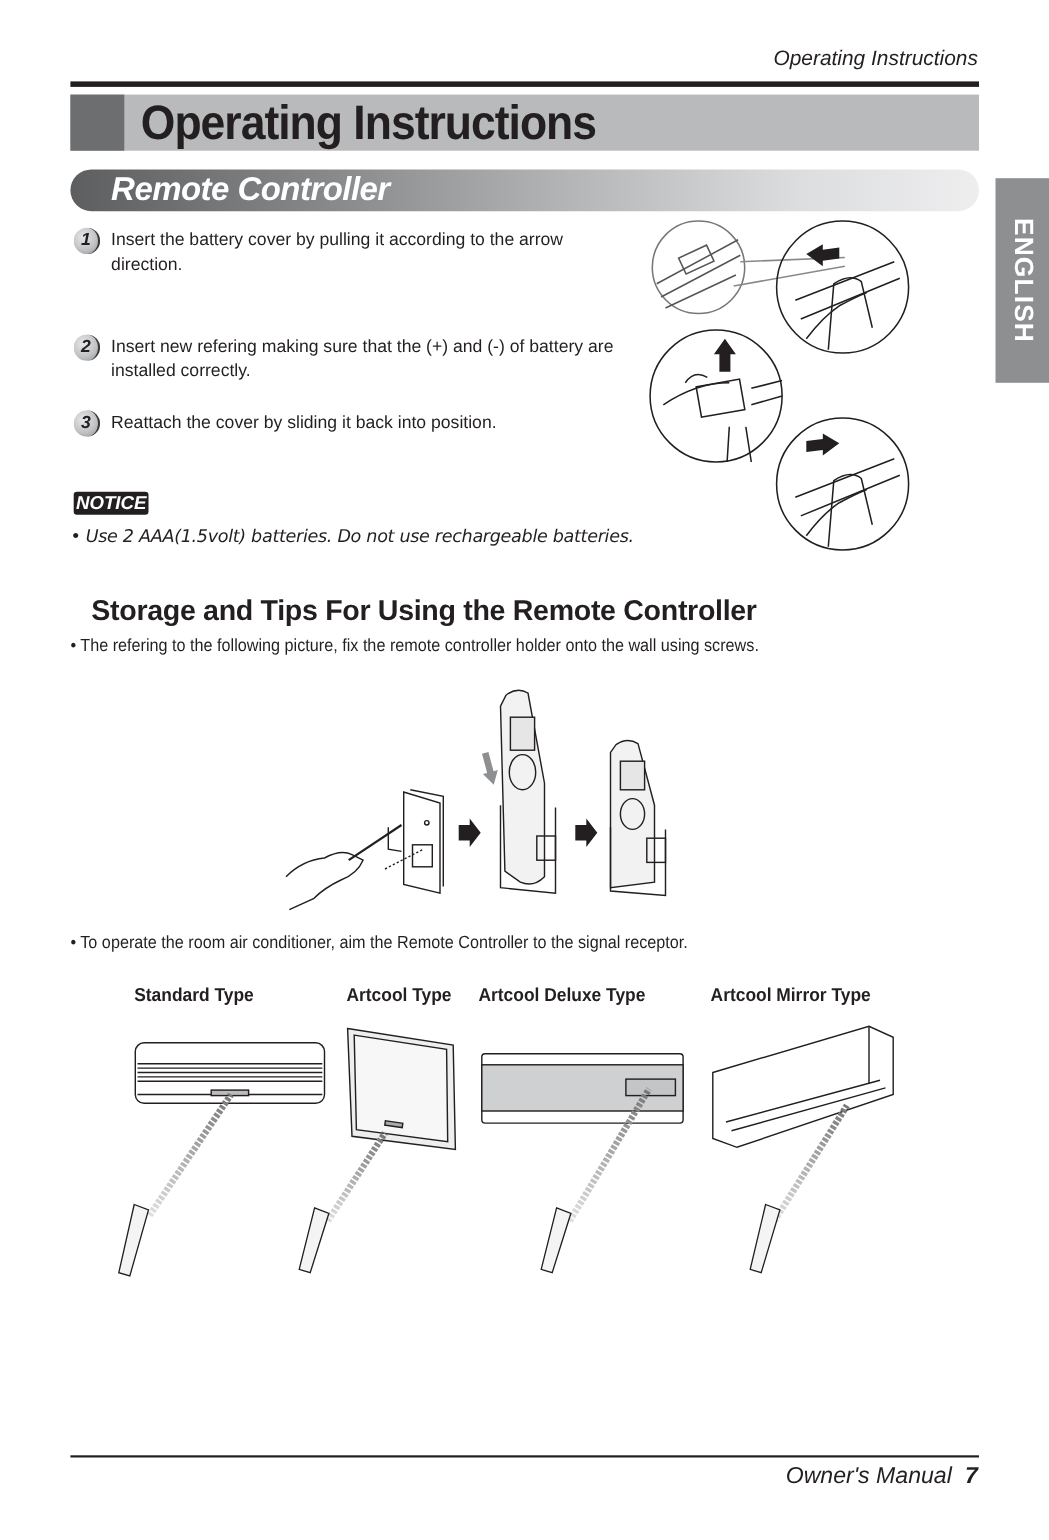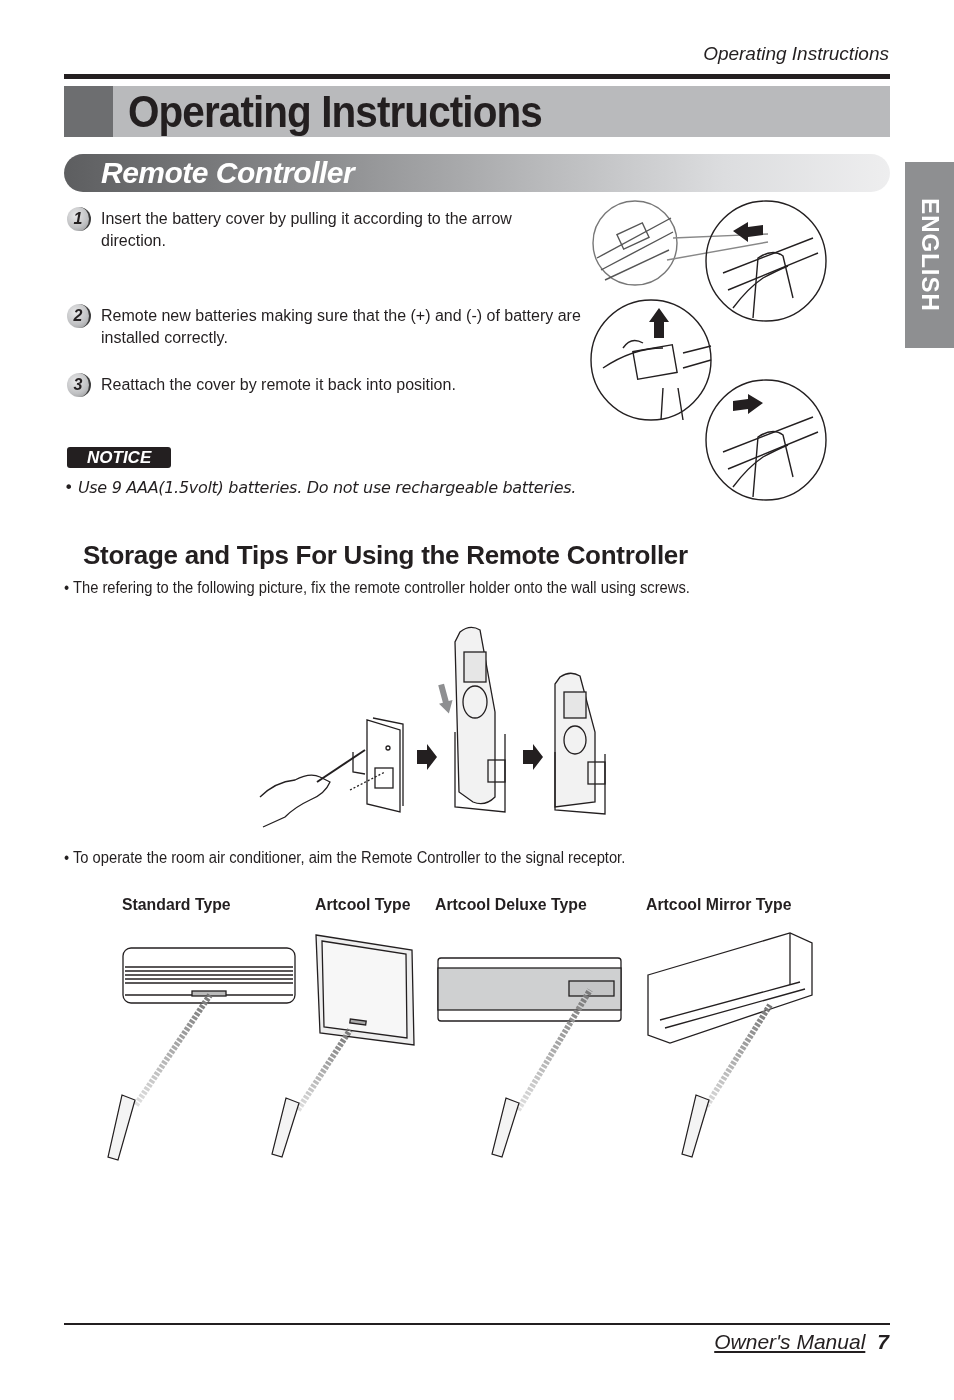--- a/index.html
+++ b/index.html
@@ -22,42 +22,42 @@
 
   .step { position: absolute; left: 67px; width: 520px; }
   .step .num { position: absolute; left: 0; top: 0; width: 24px; height: 24px; border-radius: 50%;
     background: radial-gradient(circle at 40% 35%, #e8e8e9 0%, #bfc0c2 60%, #8e8f91 100%);
     border-right: 2px solid #3a3a3a; font-size: 16px; font-weight: bold; font-style: italic; color: #231f20; text-align: center; line-height: 24px; }
   .step .text { position: absolute; left: 34px; top: 1px; width: 480px; font-size: 16px; line-height: 22px; color: #231f20; }
   #step1 { top: 207px; }
   #step2 { top: 304px; }
   #step3 { top: 373px; }
 
-  .notice-badge { position: absolute; left: 67px; top: 447px; padding: 0 20px; height: 21px; line-height: 21px; background: #231f20; border-radius: 3px;
+  .notice-badge { position: absolute; left: 67px; top: 447px; padding: 0 2px; height: 21px; line-height: 21px; background: #231f20; border-radius: 3px;
     color: #ffffff; font-size: 17px; font-weight: bold; font-style: italic; }
   .notice-text { position: absolute; left: 64px; top: 478px; font-size: 16px; font-style: italic; color: #231f20; font-family: "DejaVu Sans", sans-serif; letter-spacing: -0.3px; }
 
   .illus-battery { position: absolute; left: 583px; top: 198px; width: 245px; height: 305px; }
 
   .sub-heading { position: absolute; left: 66px; top: 540px; font-size: 26px; font-weight: bold; color: #231f20; letter-spacing: -0.3px; margin-left: 17px; }
   .bullet-1 { position: absolute; left: 64px; top: 579px; font-size: 16px; color: #231f20; transform: scaleX(0.92); transform-origin: left; }
   .illus-holder { position: absolute; left: 255px; top: 622px; width: 370px; height: 210px; }
   .bullet-2 { position: absolute; left: 64px; top: 849px; font-size: 16px; color: #231f20; transform: scaleX(0.92); transform-origin: left; }
 
   .type-label { position: absolute; top: 895px; font-size: 17px; font-weight: bold; color: #231f20; white-space: nowrap; transform: scaleX(0.93); transform-origin: left; }
   #type-0 { left: 122px; }
   #type-1 { left: 315px; }
   #type-2 { left: 435px; }
   #type-3 { left: 646px; }
 
   .illus-types { position: absolute; left: 100px; top: 925px; width: 720px; height: 240px; }
 
   .bottom-rule { position: absolute; left: 64px; top: 1323px; width: 826px; height: 2px; background: #231f20; }
   .footer { position: absolute; right: 65px; top: 1330px; font-size: 21px; color: #231f20; }
-  .footer .manual { font-style: italic; text-decoration: underline; }
+  .footer .manual { font-style: italic; }
   .footer .page { font-weight: bold; font-style: italic; margin-left: 12px; }
 </style>
 </head>
 <body>
 
 <div class="running-head">Operating Instructions</div>
 <div class="top-rule"></div>
 
 <div class="title-bar">
   <div class="square"></div>
@@ -71,29 +71,29 @@
 <div class="lang-tab">
   <div class="lang">ENGLISH</div>
 </div>
 
 <div class="step" id="step1">
   <div class="num">1</div>
   <div class="text">Insert the battery cover by pulling it according to the arrow direction.</div>
 </div>
 <div class="step" id="step2">
   <div class="num">2</div>
-  <div class="text">Remote new batteries making sure that the (+) and (-) of battery are installed correctly.</div>
+  <div class="text">Insert new refering making sure that the (+) and (-) of battery are installed correctly.</div>
 </div>
 <div class="step" id="step3">
   <div class="num">3</div>
-  <div class="text">Reattach the cover by remote it back into position.</div>
+  <div class="text">Reattach the cover by sliding it back into position.</div>
 </div>
 
 <div class="notice-badge">NOTICE</div>
-<div class="notice-text">• Use 9 AAA(1.5volt) batteries. Do not use rechargeable batteries.</div>
+<div class="notice-text">• Use 2 AAA(1.5volt) batteries. Do not use rechargeable batteries.</div>
 
 <svg class="illus-battery" viewBox="0 0 245 305">
   <g fill="none" stroke="#231f20" stroke-width="1.4">
 
     <circle cx="52" cy="45" r="42" stroke="#777"></circle>
     <path d="M14 60 L88 20 M18 72 L90 34 M22 82 L86 52" stroke="#555"></path>
     <rect x="36" y="30" width="28" height="16" transform="rotate(-25 50 38)" stroke="#555"></rect>
     <line x1="90" y1="40" x2="185" y2="36" stroke="#888"></line>
     <line x1="84" y1="62" x2="185" y2="44" stroke="#888"></line>
 

